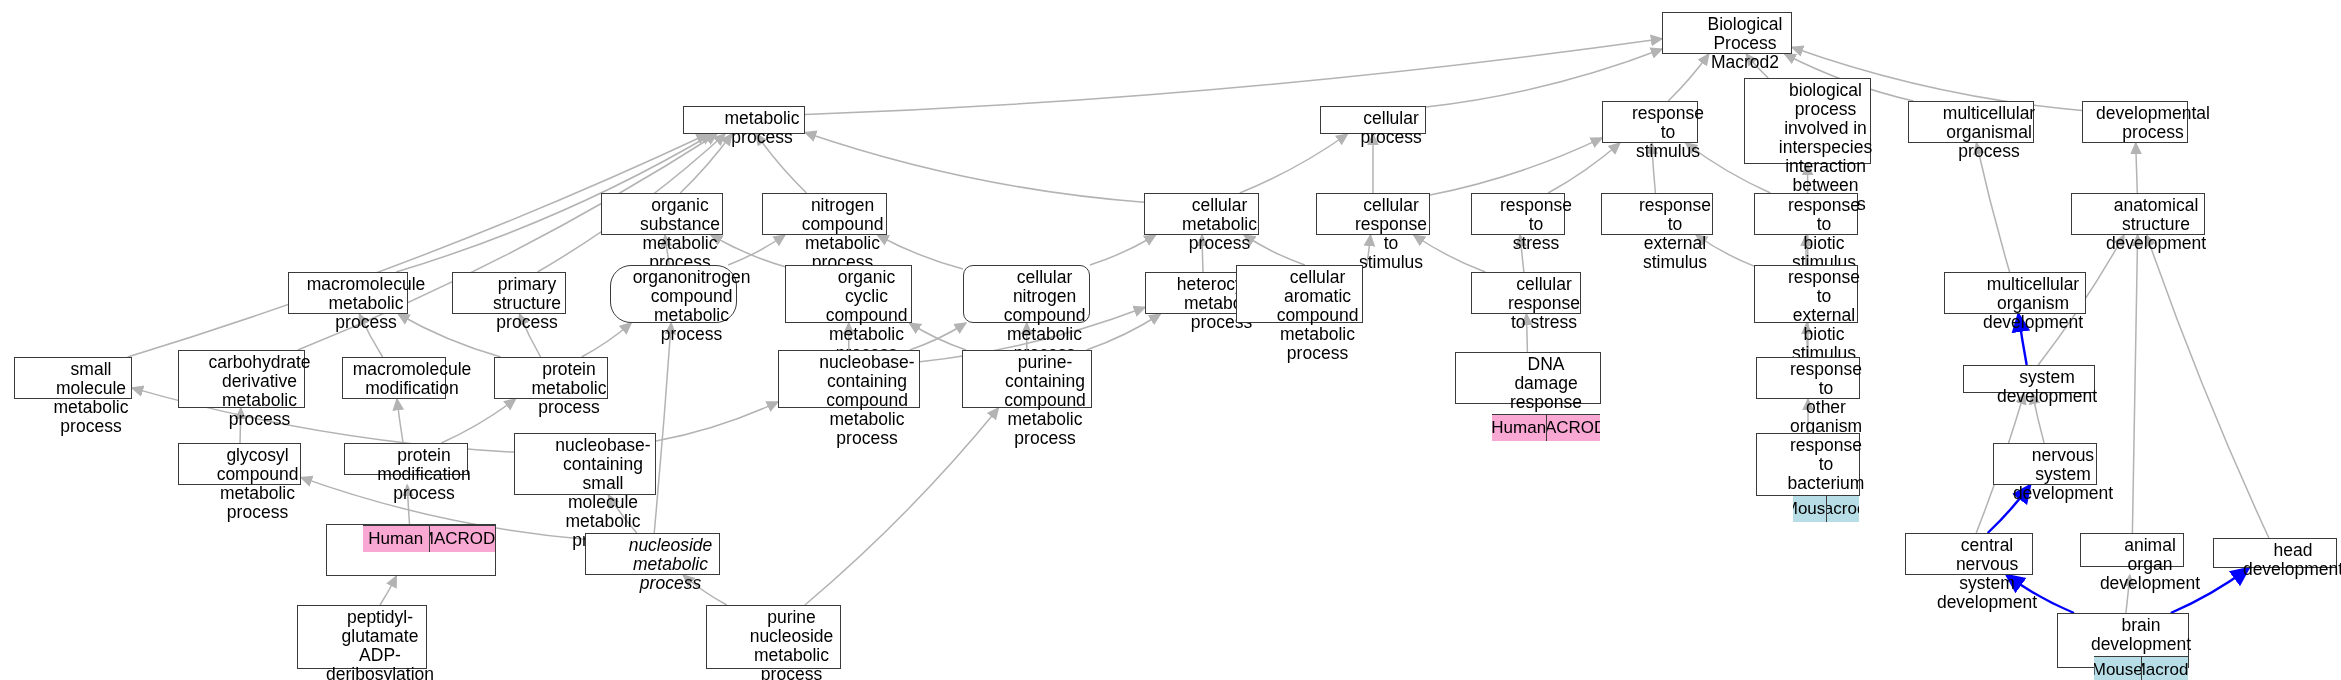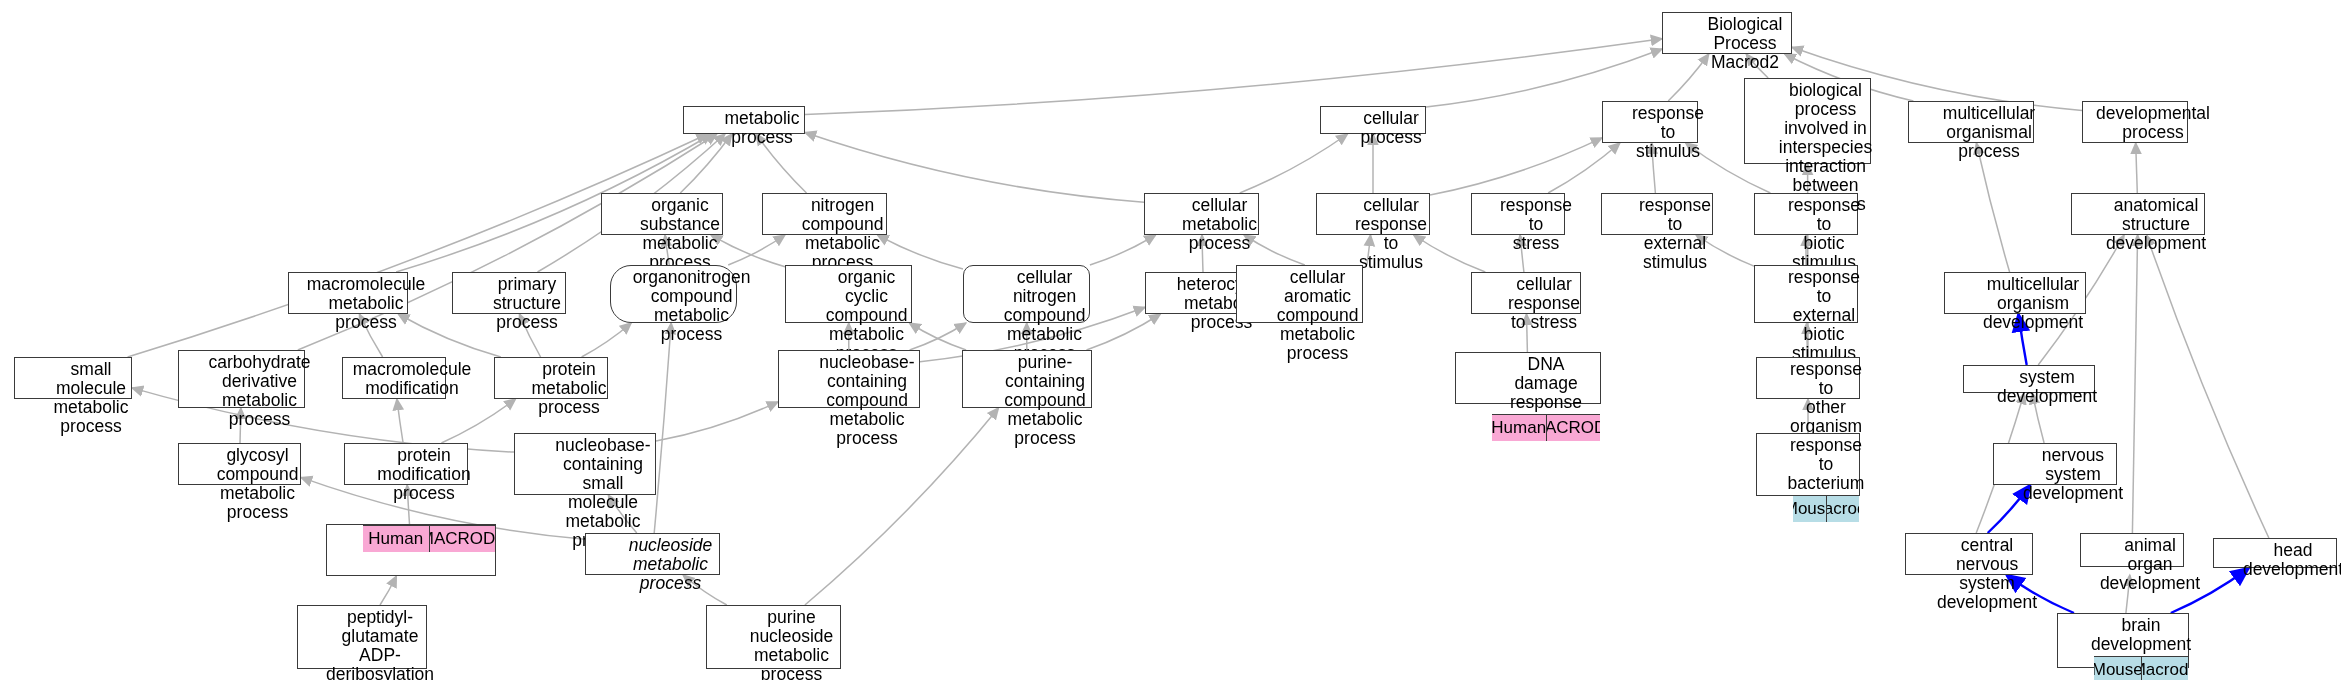--- a/index.html
+++ b/index.html
@@ -299,38 +299,38 @@
         <div class="node-label">response to
 other organism</div>
       </div>
       <div class="node" style="left: 1963px; top: 365px; width: 132px; height: 28px;">
         <div class="node-label">system development</div>
       </div>
       <div class="node" style="left: 178px; top: 443px; width: 123px; height: 42px;">
         <div class="node-label">glycosyl compound
 metabolic process</div>
       </div>
-      <div class="node" style="left: 344px; top: 443px; width: 124px; height: 42px;">
+      <div class="node" style="left: 344px; top: 443px; width: 124px; height: 32px;">
         <div class="node-label">protein modification
 process</div>
       </div>
       <div class="node" style="left: 514px; top: 433px; width: 142px; height: 62px;">
         <div class="node-label">nucleobase-containing
 small molecule
 metabolic process</div>
       </div>
       <div class="node" style="left: 1756px; top: 433px; width: 104px; height: 63px;">
         <div class="node-label">response to
 bacterium</div>
         <div class="gene-row">
           <div class="gene-cell first gene-mouse">Mouse</div>
           <div class="gene-cell gene-mouse">Macrod2</div>
         </div>
       </div>
-      <div class="node" style="left: 1993px; top: 443px; width: 124px; height: 42px;">
+      <div class="node" style="left: 1993px; top: 443px; width: 104px; height: 42px;">
         <div class="node-label">nervous system
 development</div>
       </div>
       <div class="node" style="left: 326px; top: 524px; width: 170px; height: 52px;">
         <div class="gene-row">
           <div class="gene-cell first gene-human">Human</div>
           <div class="gene-cell gene-human">MACROD2</div>
         </div>
       </div>
       <div class="node" style="left: 585px; top: 533px; width: 135px; height: 42px; font-style: italic;">

